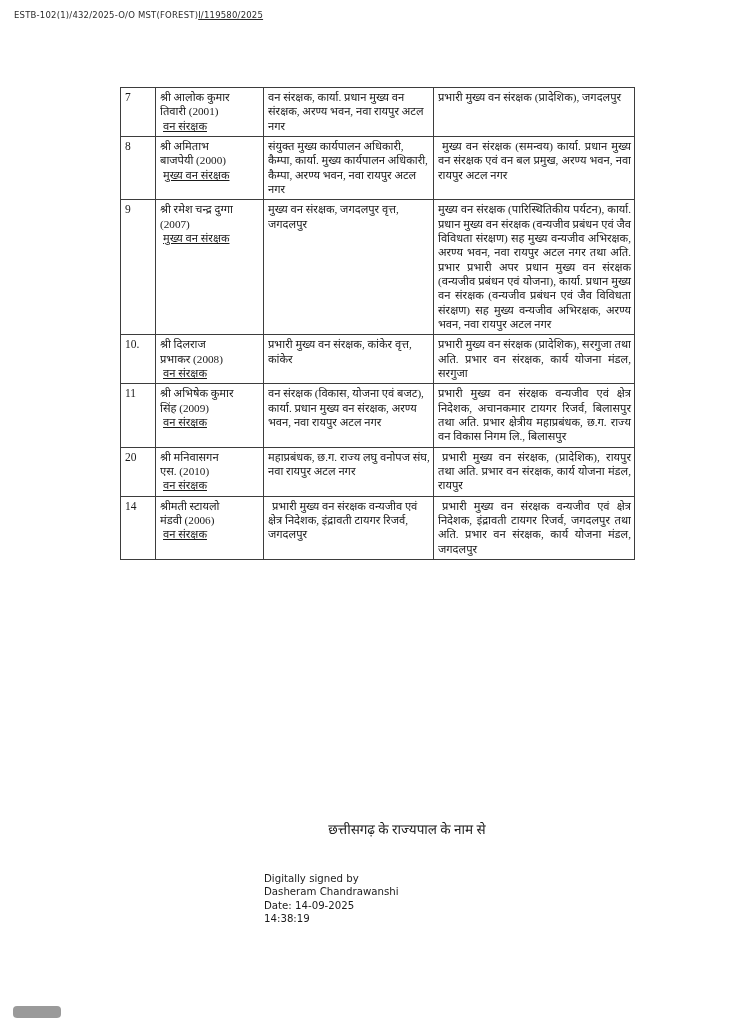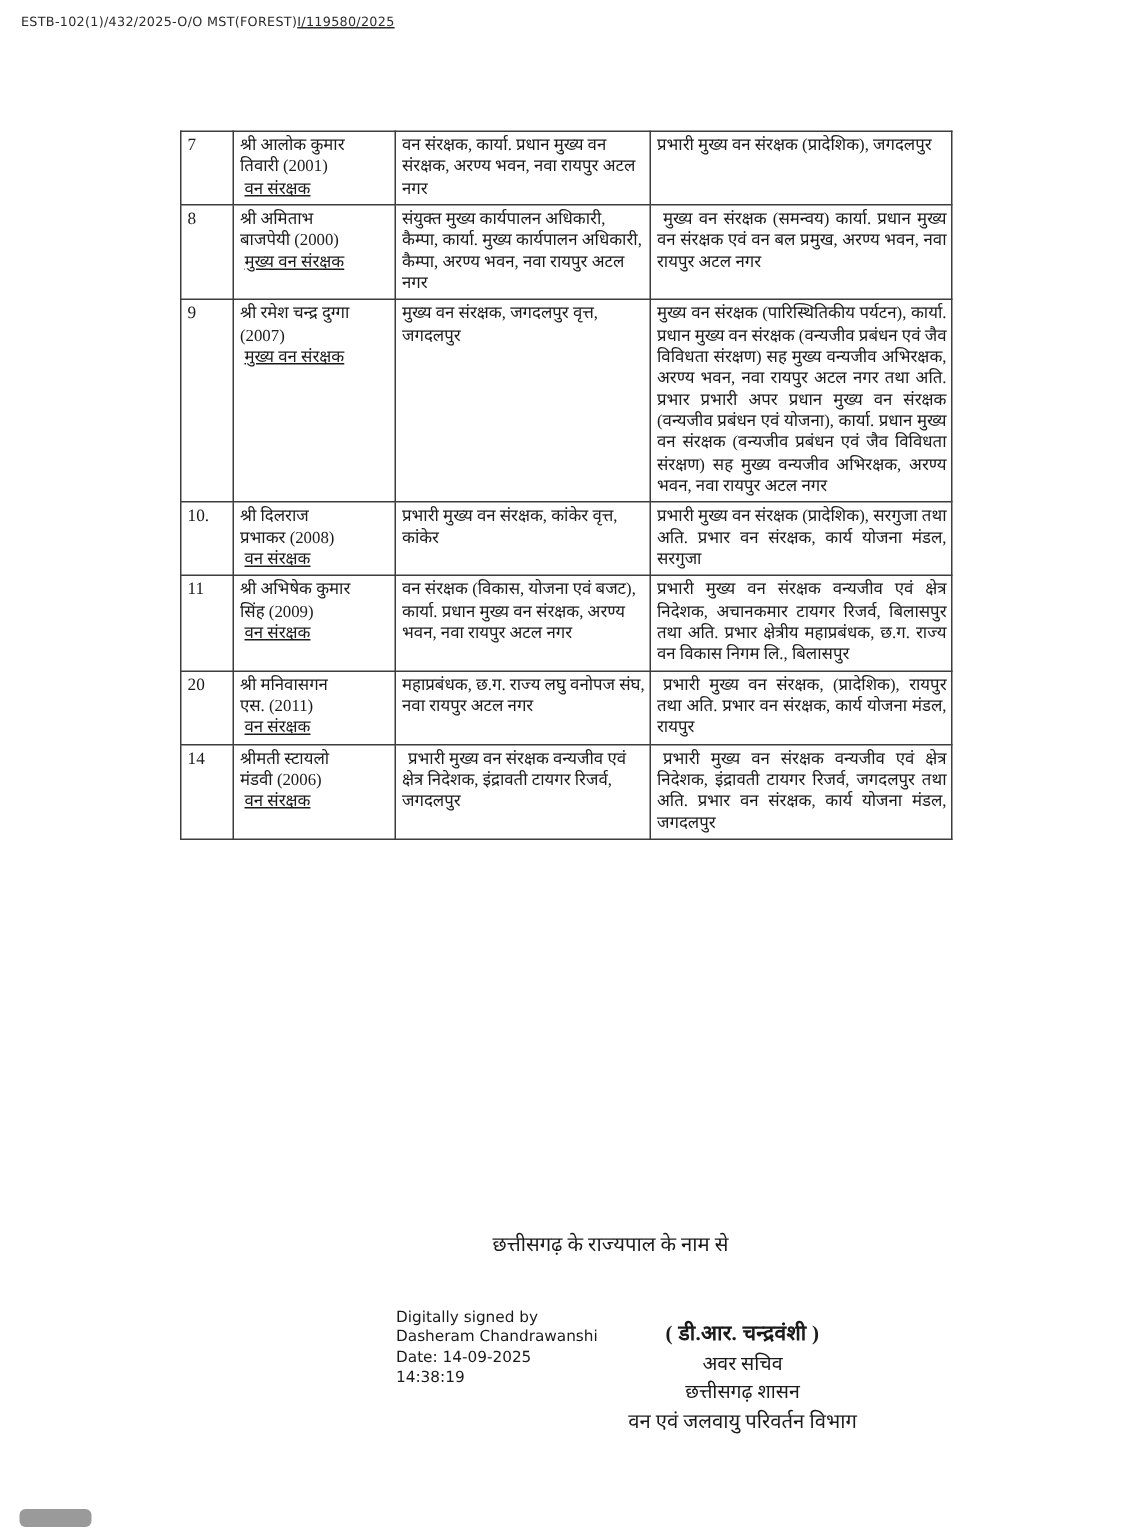--- a/index.html
+++ b/index.html
@@ -191,21 +191,21 @@
         <span class="nm-line3">वन संरक्षक</span>
       </td>
       <td>वन संरक्षक (विकास, योजना एवं बजट), कार्या. प्रधान मुख्य वन संरक्षक, अरण्य भवन, नवा रायपुर अटल नगर</td>
       <td class="cell-just">प्रभारी मुख्य वन संरक्षक वन्यजीव एवं क्षेत्र निदेशक, अचानकमार टायगर रिजर्व, बिलासपुर तथा अति. प्रभार क्षेत्रीय महाप्रबंधक, छ.ग. राज्य वन विकास निगम लि., बिलासपुर</td>
     </tr>
 
     <tr>
       <td class="cell-sn">20</td>
       <td>
         <span>श्री मनिवासगन</span>
-        <span class="nm-line2">एस. (2011)</span>
+        <span class="nm-line2">एस. (2010)</span>
         <span class="nm-line3">वन संरक्षक</span>
       </td>
       <td>महाप्रबंधक, छ.ग. राज्य लघु वनोपज संघ, नवा रायपुर अटल नगर</td>
       <td class="cell-just cell-indent">प्रभारी मुख्य वन संरक्षक, (प्रादेशिक), रायपुर तथा अति. प्रभार वन संरक्षक, कार्य योजना मंडल, रायपुर</td>
     </tr>
 
     <tr>
       <td class="cell-sn">14</td>
       <td>
         <span>श्रीमती स्टायलो</span>
@@ -221,21 +221,15 @@
 
 <div class="closing">
   <span class="cl-line l1">छत्तीसगढ़ के राज्यपाल के नाम से</span>
 </div>
 
 <div class="sig-area">
   <div class="digital-sig">Digitally signed by
 Dasheram Chandrawanshi
 Date: 14-09-2025
 14:38:19</div>
-  <div class="sig-block">
-    <span class="sig-name">( डी.आर. चन्द्रवंशी )</span>
-    <span class="sig-desig">अवर सचिव</span>
-    <span class="sig-gov">छत्तीसगढ़ शासन</span>
-    <span class="sig-dept">वन एवं जलवायु परिवर्तन विभाग</span>
-  </div>
 </div>
 
 <div class="bottom-chip"></div>
 
 </body></html>

